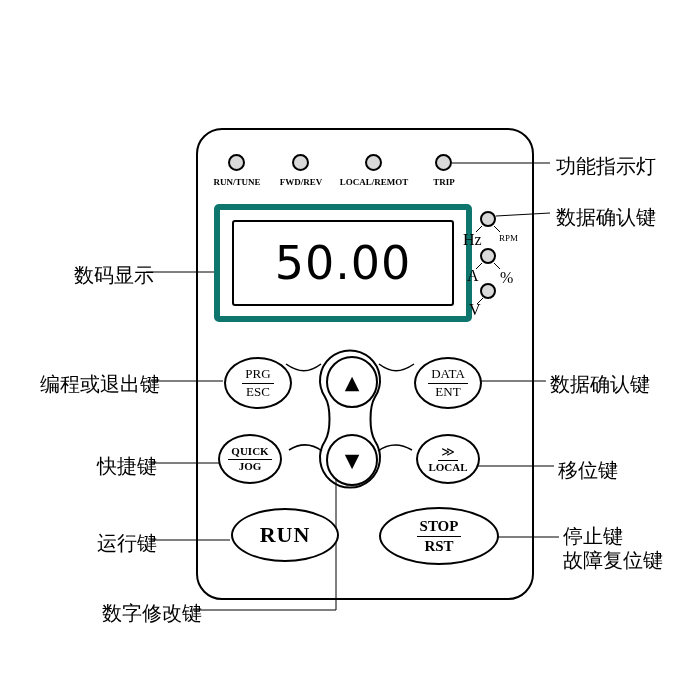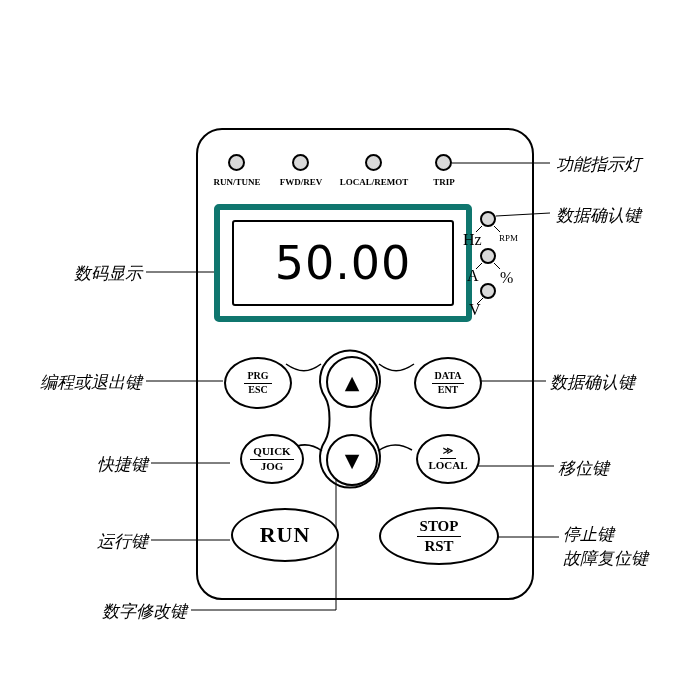--- a/index.html
+++ b/index.html
@@ -12,26 +12,26 @@
   .display-outer{position:absolute;left:214px;top:204px;width:246px;height:106px;
                  border:6px solid #0f766e;border-radius:5px;background:#fff;}
   .display-inner{position:absolute;left:12px;top:10px;right:12px;bottom:10px;
                  border:2px solid #000;border-radius:3px;display:flex;align-items:center;justify-content:center;}
   .display-value{font-family:"DejaVu Sans",sans-serif;font-size:46px;letter-spacing:1px;}
   .unit-led{position:absolute;width:12px;height:12px;border:2px solid #000;border-radius:50%;background:#d9d9d9;}
   .unit-label{position:absolute;font-size:16px;white-space:nowrap;}
   .key{position:absolute;border:2px solid #000;border-radius:50%;background:#fff;
        display:flex;flex-direction:column;align-items:center;justify-content:center;text-align:center;}
   .frac-top{display:inline-block;border-bottom:1.5px solid #000;padding:0 3px 1px 3px;}
-  .t12{font-size:10px;font-weight:bold;line-height:1.2;}
+  .t12{font-size:13px;font-weight:normal;line-height:1.2;}
   .t11{font-size:11px;font-weight:bold;line-height:1.2;}
   .t15{font-size:15px;font-weight:bold;line-height:1.2;}
   .arrow-glyph{font-size:19px;line-height:1;font-family:"DejaVu Sans",sans-serif;}
   .run-text{font-size:22px;font-weight:bold;letter-spacing:1px;}
-  .callout{position:absolute;font-size:17px;white-space:nowrap;font-style:italic;}
+  .callout{position:absolute;font-size:20px;white-space:nowrap;}
   .lines{position:absolute;left:0;top:0;}
 </style>
 </head>
 <body>
 
 <div class="stage">
 
   <div class="panel"></div>
 
   <svg class="lines" width="700" height="700">
@@ -90,21 +90,21 @@
     <span class="t12">ESC</span>
   </div>
   <div class="key" style="left:326px;top:356px;width:48px;height:48px;">
     <span class="arrow-glyph">▲</span>
   </div>
   <div class="key" style="left:414px;top:357px;width:64px;height:48px;">
     <span class="t12 frac-top">DATA</span>
     <span class="t12">ENT</span>
   </div>
 
-  <div class="key" style="left:240px;top:434px;width:60px;height:46px;">
+  <div class="key" style="left:218px;top:434px;width:60px;height:46px;">
     <span class="t11 frac-top">QUICK</span>
     <span class="t11">JOG</span>
   </div>
   <div class="key" style="left:326px;top:434px;width:48px;height:48px;">
     <span class="arrow-glyph">▼</span>
   </div>
   <div class="key" style="left:416px;top:434px;width:60px;height:46px;">
     <span class="t12 frac-top">≫</span>
     <span class="t11">LOCAL</span>
   </div>

